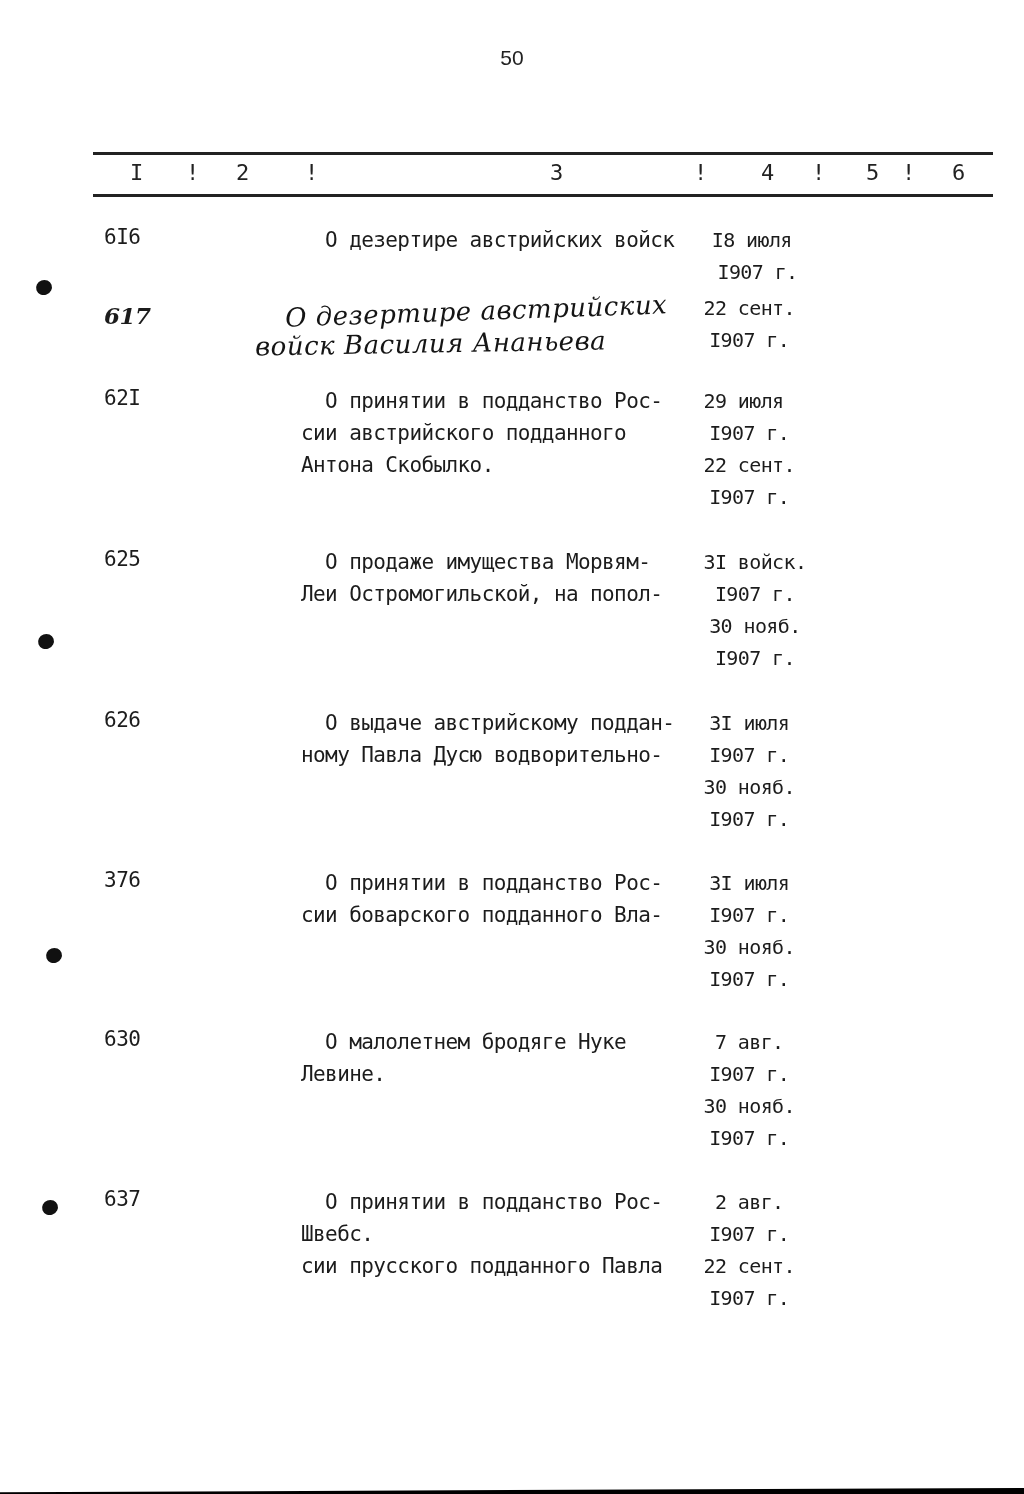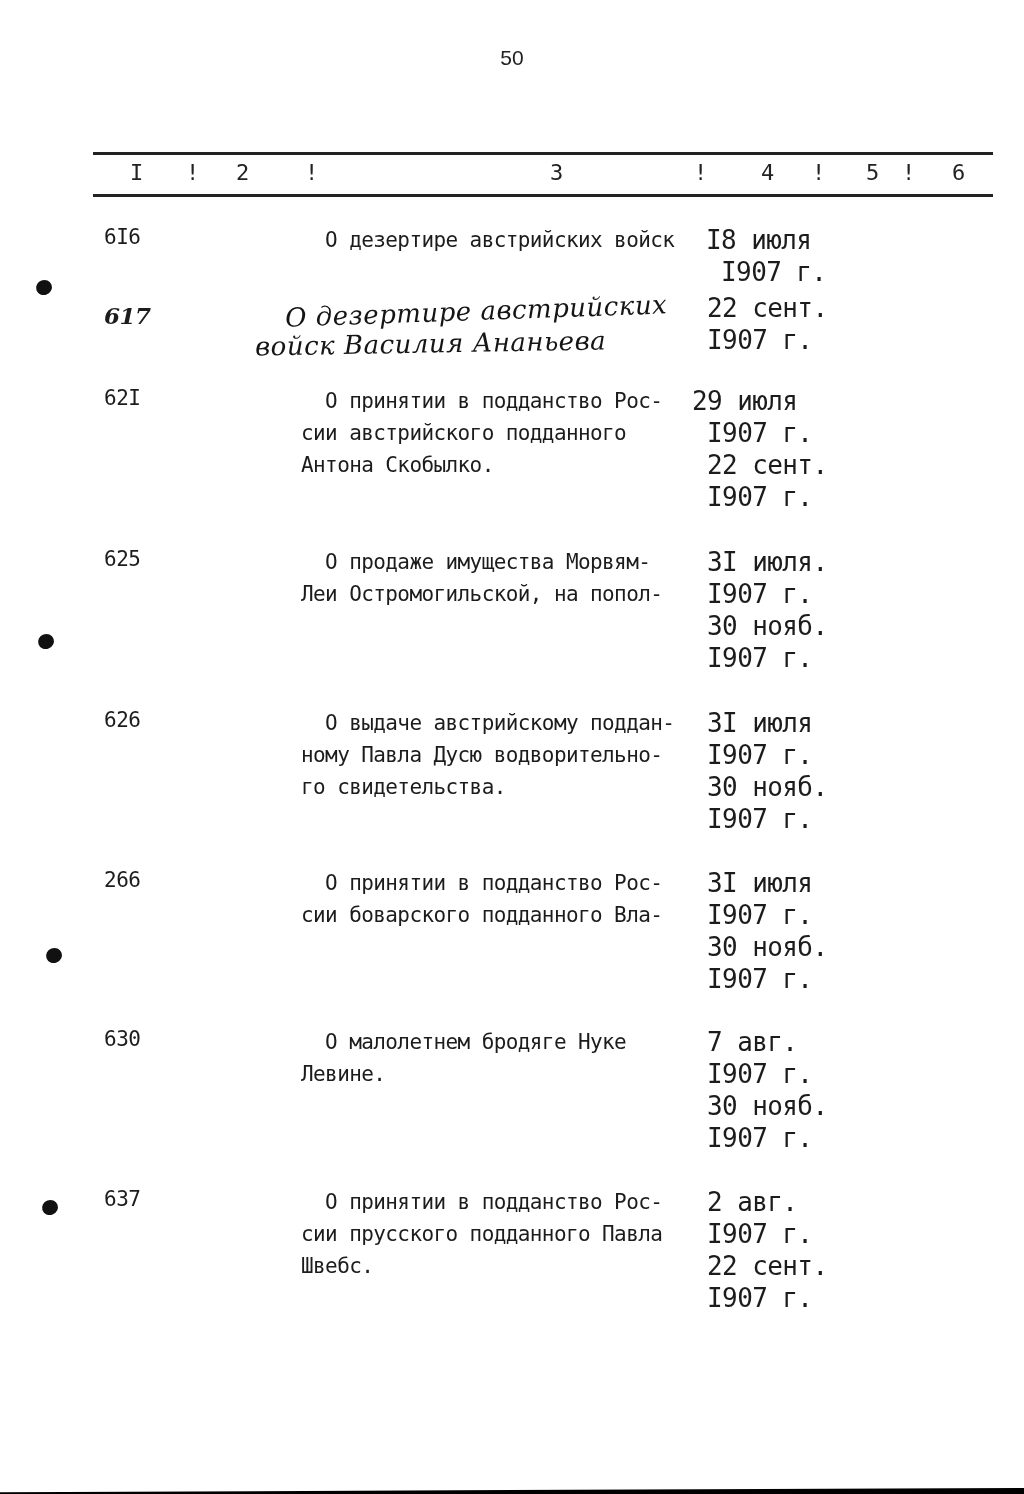--- a/index.html
+++ b/index.html
@@ -20,21 +20,21 @@
       position: absolute; top: 160px; font-size: 22px; color: #222;
       font-family: "DejaVu Sans Mono", monospace;
     }
     .entry { position: absolute; left: 0; width: 1024px; }
     .entry-num {
       position: absolute; left: 104px; font-size: 21px; letter-spacing: -0.5px;
     }
     .entry-lines { position: absolute; left: 301px; }
     .entry-line { height: 32px; line-height: 32px; font-size: 21px; white-space: pre; letter-spacing: -0.6px; }
     .entry-dates { position: absolute; left: 692px; }
-    .date-line { height: 32px; line-height: 32px; font-size: 26px; white-space: pre; letter-spacing: -0.6px; }
+    .date-line { height: 32px; line-height: 32px; font-size: 20px; white-space: pre; letter-spacing: -0.6px; text-align: center; }
     .handwritten {
       font-family: "DejaVu Serif", serif; font-style: italic; color: #151515;
       font-size: 26px; letter-spacing: 0.5px;
     }
     .hand-num {
       font-family: "DejaVu Serif", serif; font-style: italic; font-weight: bold;
       font-size: 23px;
     }
     .hole-mark {
       position: absolute; width: 16px; height: 15px; border-radius: 50%;
@@ -104,44 +104,43 @@
   </div>
 </div>
 
 <div class="entry" style="top:547px">
   <span class="entry-num">625</span>
   <div class="entry-lines" style="top:-1px">
     <div class="entry-line">  О продаже имущества Морвям-</div>
     <div class="entry-line">Леи Остромогильской, на попол-</div>
   </div>
   <div class="entry-dates" style="top:-1px">
-    <div class="date-line"> 3I июля.</div>
+    <div class="date-line"> 3I войск.</div>
     <div class="date-line"> I907 г.</div>
     <div class="date-line"> 30 нояб.</div>
     <div class="date-line"> I907 г.</div>
   </div>
 </div>
 
 <div class="entry" style="top:708px">
   <span class="entry-num">626</span>
   <div class="entry-lines" style="top:-1px">
     <div class="entry-line">  О выдаче австрийскому поддан-</div>
     <div class="entry-line">ному Павла Дусю водворительно-</div>
-    <div class="entry-line">го свидетельства.</div>
   </div>
   <div class="entry-dates" style="top:-1px">
     <div class="date-line"> 3I июля</div>
     <div class="date-line"> I907 г.</div>
     <div class="date-line"> 30 нояб.</div>
     <div class="date-line"> I907 г.</div>
   </div>
 </div>
 
 <div class="entry" style="top:868px">
-  <span class="entry-num">266</span>
+  <span class="entry-num">376</span>
   <div class="entry-lines" style="top:-1px">
     <div class="entry-line">  О принятии в подданство Рос-</div>
     <div class="entry-line">сии боварского подданного Вла-</div>
   </div>
   <div class="entry-dates" style="top:-1px">
     <div class="date-line"> 3I июля</div>
     <div class="date-line"> I907 г.</div>
     <div class="date-line"> 30 нояб.</div>
     <div class="date-line"> I907 г.</div>
   </div>
@@ -158,22 +157,22 @@
     <div class="date-line"> I907 г.</div>
     <div class="date-line"> 30 нояб.</div>
     <div class="date-line"> I907 г.</div>
   </div>
 </div>
 
 <div class="entry" style="top:1187px">
   <span class="entry-num">637</span>
   <div class="entry-lines" style="top:-1px">
     <div class="entry-line">  О принятии в подданство Рос-</div>
+    <div class="entry-line">Швебс.</div>
     <div class="entry-line">сии прусского подданного Павла</div>
-    <div class="entry-line">Швебс.</div>
   </div>
   <div class="entry-dates" style="top:-1px">
     <div class="date-line"> 2 авг.</div>
     <div class="date-line"> I907 г.</div>
     <div class="date-line"> 22 сент.</div>
     <div class="date-line"> I907 г.</div>
   </div>
 </div>
 
 <div class="hole-mark" style="left:36px; top:280px"></div>

